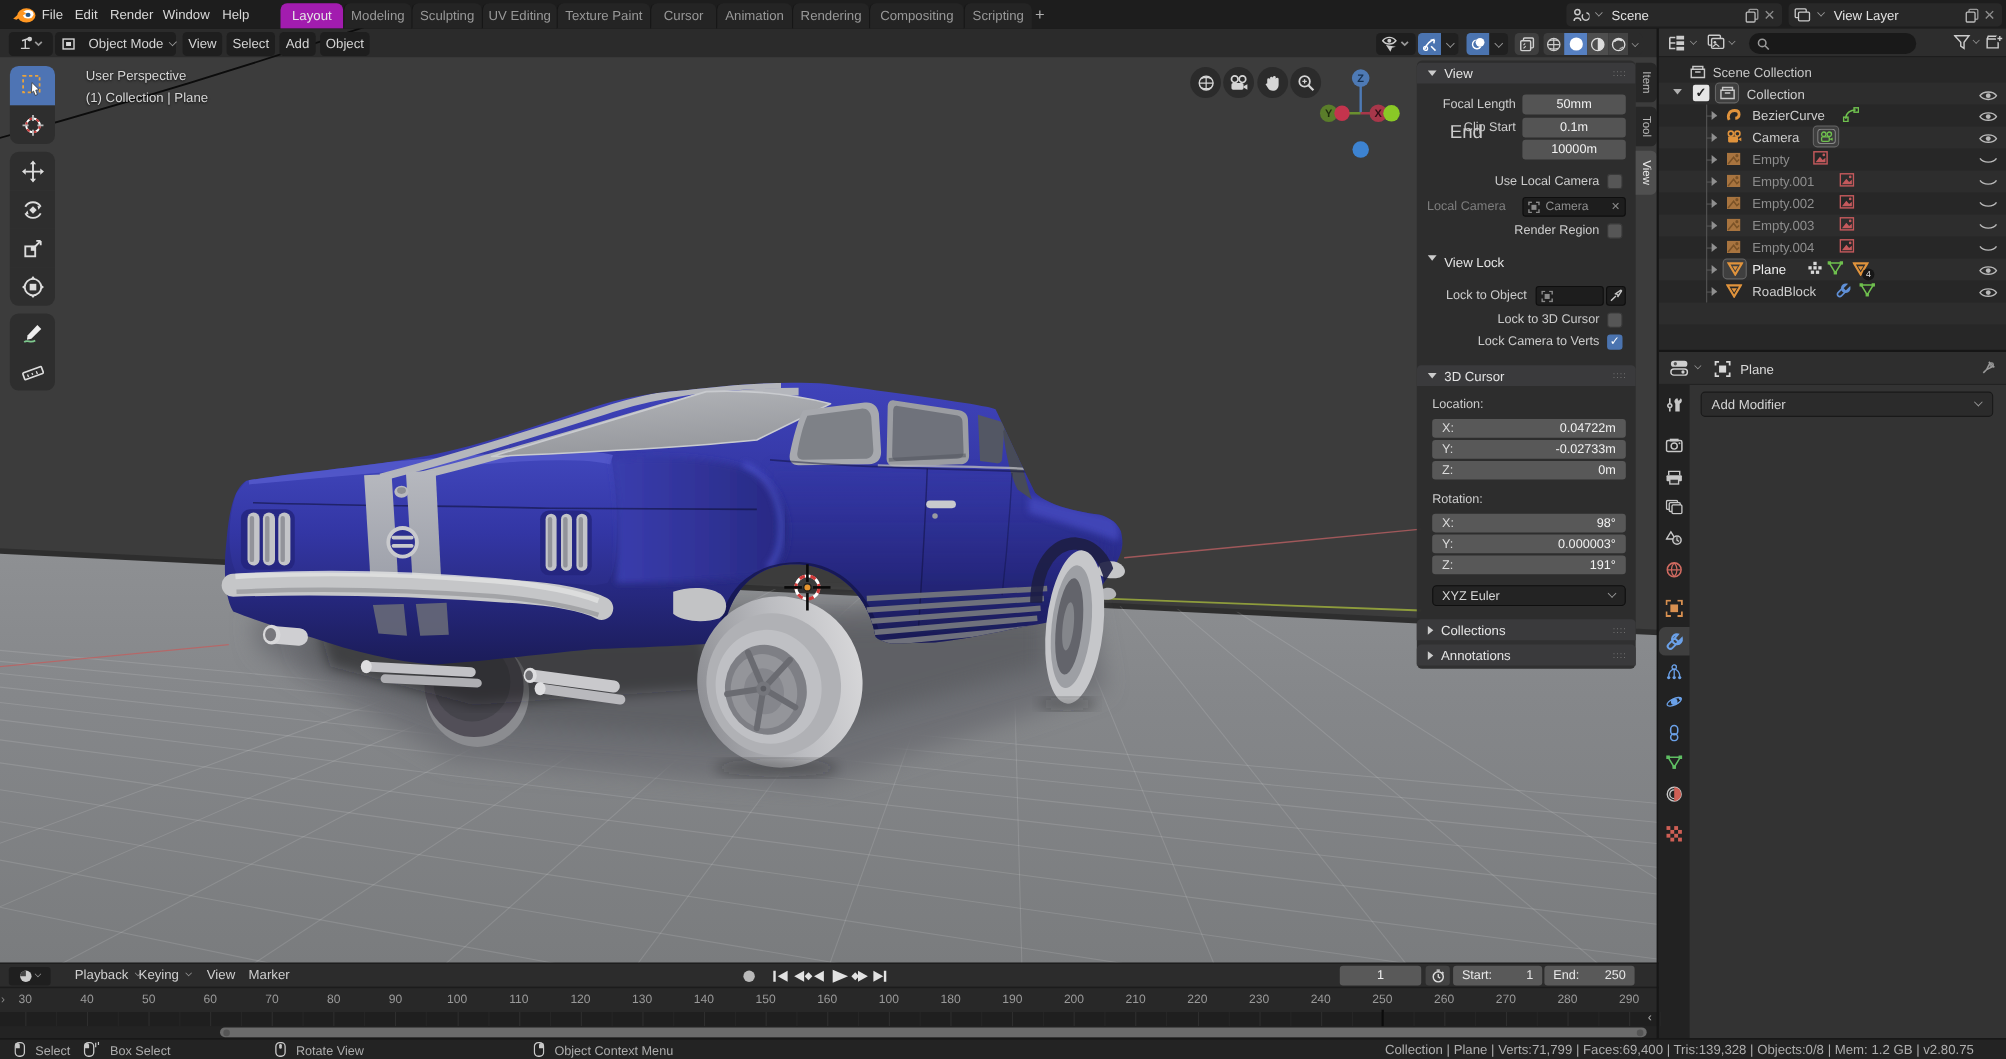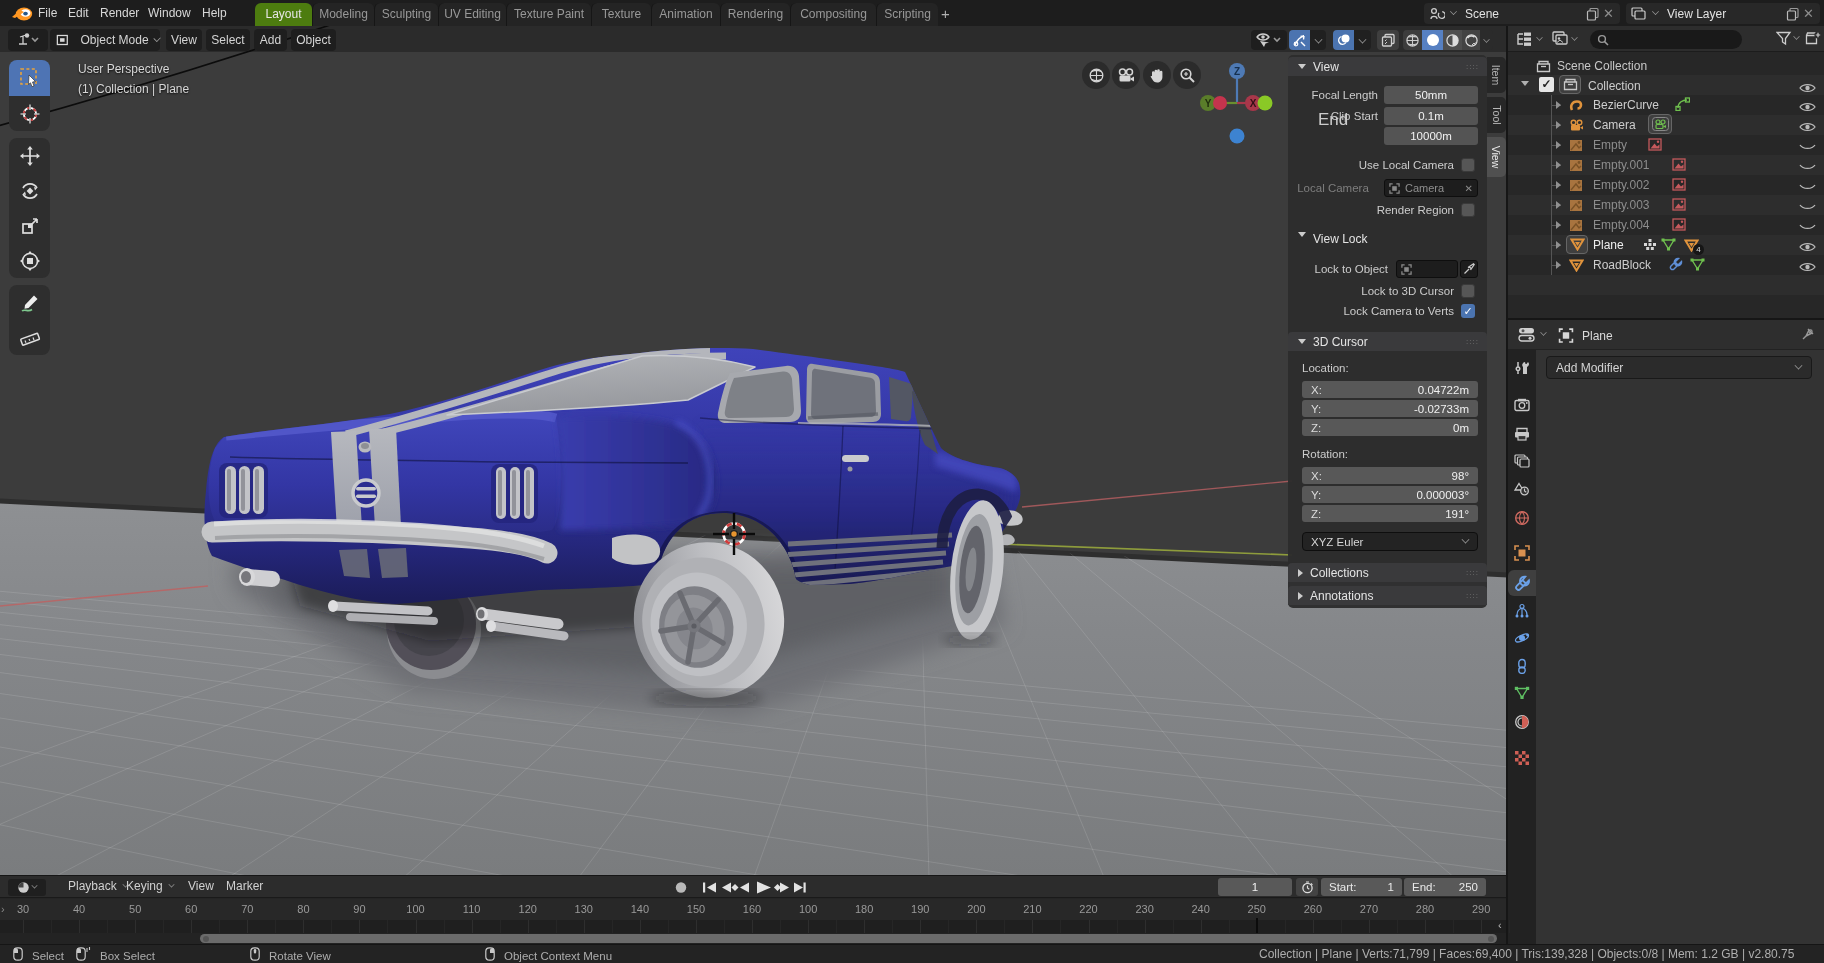--- a/index.html
+++ b/index.html
@@ -17,26 +17,26 @@
 <ellipse cx="14" cy="11" rx="8.2" ry="6.4" fill="#ff9722"></ellipse>
 <ellipse cx="15.5" cy="10" rx="5" ry="3.8" fill="#fff"></ellipse>
 <ellipse cx="15.5" cy="10.6" rx="2.3" ry="1.9" fill="#265787"></ellipse>
 <path d="M2,14 L10,7 L14,9 L5,15 Z" fill="#ff9722"></path>
 </svg>
 <div class="ab txt" style="left:38px;top:6px;color:#d8d8d8">File</div>
 <div class="ab txt" style="left:68px;top:6px;color:#d8d8d8">Edit</div>
 <div class="ab txt" style="left:100px;top:6px;color:#d8d8d8">Render</div>
 <div class="ab txt" style="left:148px;top:6px;color:#d8d8d8">Window</div>
 <div class="ab txt" style="left:202px;top:6px;color:#d8d8d8">Help</div>
-<div class="ab" style="left:255px;top:3px;width:57px;height:23px;background:#4d7c0f;border-radius:6px 6px 0 0;color:#e6e6e6;font-size:12px;text-align:center;line-height:22px">Layout</div>
+<div class="ab" style="left:255px;top:3px;width:57px;height:23px;background:#a21caf;border-radius:6px 6px 0 0;color:#e6e6e6;font-size:12px;text-align:center;line-height:22px">Layout</div>
 <div class="ab" style="left:312px;top:3px;width:62px;height:23px;background:#242424;border-left:1px solid #161616;border-radius:6px 6px 0 0;color:#989898;font-size:12px;text-align:center;line-height:22px">Modeling</div>
 <div class="ab" style="left:374px;top:3px;width:64px;height:23px;background:#242424;border-left:1px solid #161616;border-radius:6px 6px 0 0;color:#989898;font-size:12px;text-align:center;line-height:22px">Sculpting</div>
 <div class="ab" style="left:438px;top:3px;width:68px;height:23px;background:#242424;border-left:1px solid #161616;border-radius:6px 6px 0 0;color:#989898;font-size:12px;text-align:center;line-height:22px">UV Editing</div>
 <div class="ab" style="left:506px;top:3px;width:85px;height:23px;background:#242424;border-left:1px solid #161616;border-radius:6px 6px 0 0;color:#989898;font-size:12px;text-align:center;line-height:22px">Texture Paint</div>
-<div class="ab" style="left:591px;top:3px;width:60px;height:23px;background:#242424;border-left:1px solid #161616;border-radius:6px 6px 0 0;color:#989898;font-size:12px;text-align:center;line-height:22px">Texture</div>
+<div class="ab" style="left:591px;top:3px;width:60px;height:23px;background:#242424;border-left:1px solid #161616;border-radius:6px 6px 0 0;color:#989898;font-size:12px;text-align:center;line-height:22px">Cursor</div>
 <div class="ab" style="left:651px;top:3px;width:69px;height:23px;background:#242424;border-left:1px solid #161616;border-radius:6px 6px 0 0;color:#989898;font-size:12px;text-align:center;line-height:22px">Animation</div>
 <div class="ab" style="left:720px;top:3px;width:70px;height:23px;background:#242424;border-left:1px solid #161616;border-radius:6px 6px 0 0;color:#989898;font-size:12px;text-align:center;line-height:22px">Rendering</div>
 <div class="ab" style="left:790px;top:3px;width:86px;height:23px;background:#242424;border-left:1px solid #161616;border-radius:6px 6px 0 0;color:#989898;font-size:12px;text-align:center;line-height:22px">Compositing</div>
 <div class="ab" style="left:876px;top:3px;width:62px;height:23px;background:#242424;border-left:1px solid #161616;border-radius:6px 6px 0 0;color:#989898;font-size:12px;text-align:center;line-height:22px">Scripting</div>
 <div class="ab" style="left:941px;top:5px;color:#b0b0b0;font-size:15px">+</div>
 <div class="ab" style="left:1424px;top:3px;width:196px;height:21px;background:#282828;border-radius:4px;display:flex;align-items:center">
 <svg width="16" height="14" viewBox="0 0 16 14" style="margin-left:5px">
  <circle cx="5" cy="4" r="2.4" fill="none" stroke="#ccc" stroke-width="1.3"></circle>
  <path d="M2,12 C2,8.5 8,8.5 8,12" fill="none" stroke="#ccc" stroke-width="1.3"></path>
  <path d="M10,6 a3.4,3.4 0 1 0 3.2,-1.4" fill="none" stroke="#ccc" stroke-width="1.3"></path>

